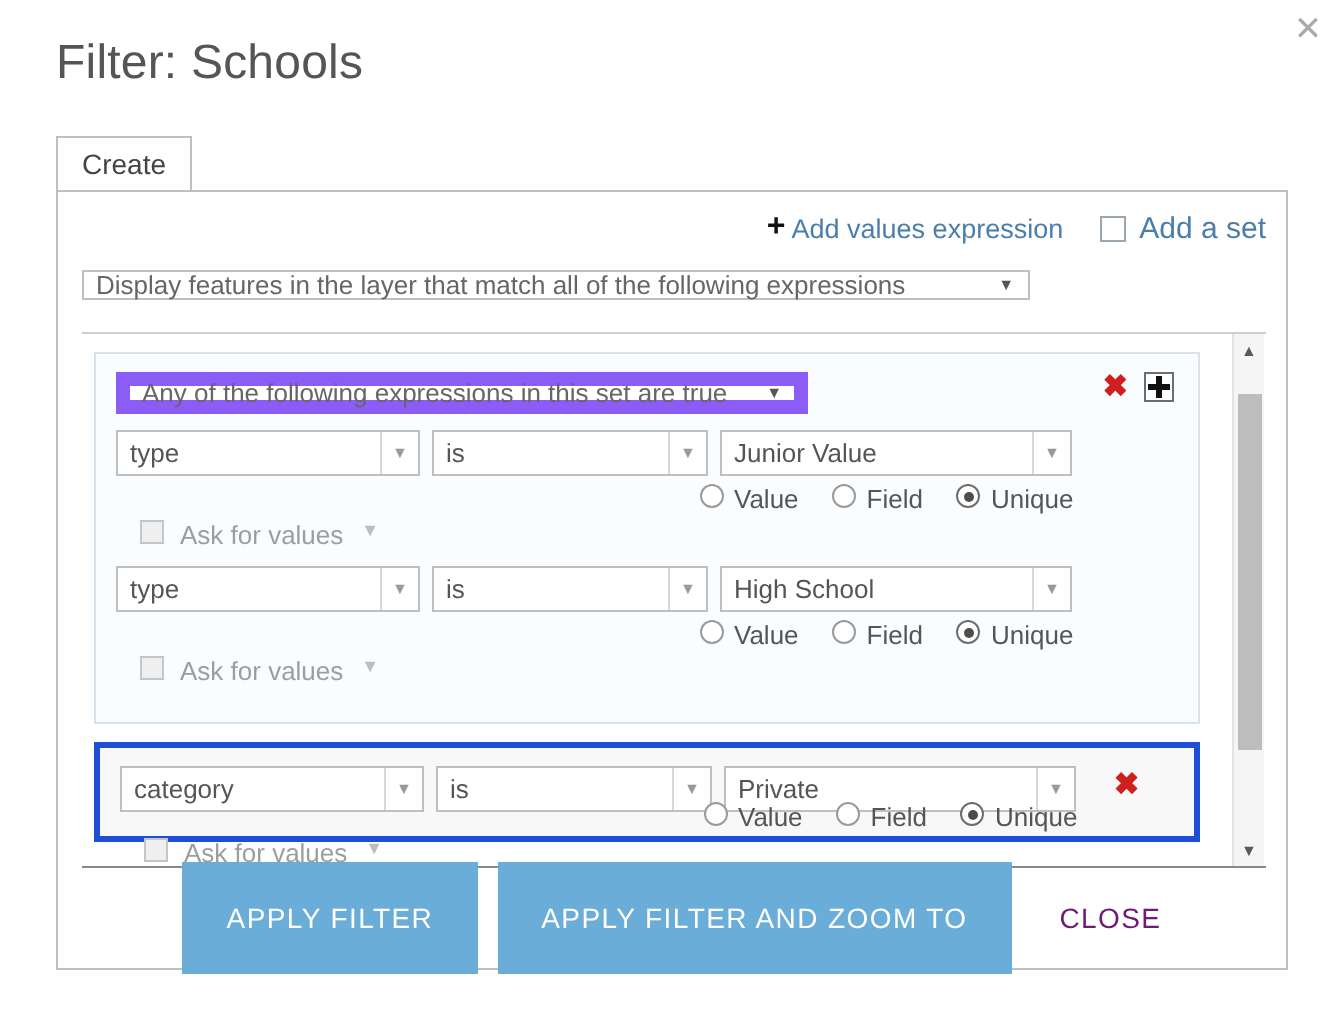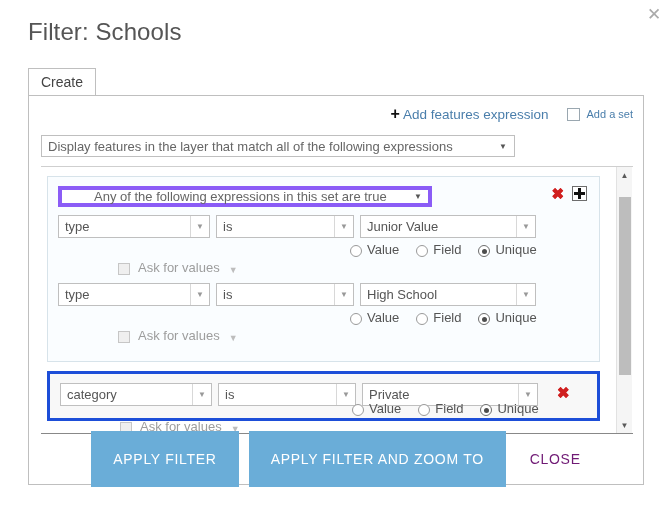--- a/index.html
+++ b/index.html
@@ -101,41 +101,41 @@
   .plus-glyph {
     font-size: 16px;
     font-weight: bold;
     color: #111111;
     margin-right: 3px;
     line-height: 1;
   }
   .add-a-set {
     display: flex;
     align-items: center;
-    font-size: 11px;
+    font-size: 15px;
     color: #4a7eab;
     cursor: pointer;
     white-space: nowrap;
   }
   .setbox {
     width: 13px;
     height: 13px;
     border: 1px solid #9aa7b0;
     background: #ffffff;
     margin-right: 7px;
     box-sizing: border-box;
   }
 
   
   .match-select {
     position: absolute;
     left: 12px;
     top: 39px;
     width: 474px;
-    height: 22px;
+    height: 15px;
     border: 1px solid #bfbfbf;
     background: #ffffff;
     box-sizing: border-box;
     display: flex;
     align-items: center;
     cursor: pointer;
   }
   .match-select .txt {
     font-size: 13px;
     color: #666666;
@@ -183,29 +183,28 @@
   }
   .set-header {
     position: relative;
     height: 22px;
     margin: 0 10px 7px 10px;
   }
   .set-select {
     position: absolute;
     left: 0;
     top: 0;
-    width: 374px;
+    width: 346px;
     height: 21px;
-    border: 4px solid #8b5cf6;
-    background: #ffffff;
-    box-sizing: border-box;
-    display: flex;
-    align-items: center;
-    cursor: pointer;
-    padding-left: 26px;
+    border: 7px solid #8b5cf6;
+    background: #ffffff;
+    box-sizing: border-box;
+    display: flex;
+    align-items: center;
+    cursor: pointer;
   }
   .set-select .txt {
     font-size: 13px;
     color: #666666;
     padding-left: 6px;
     white-space: nowrap;
     overflow: hidden;
     flex: 1;
   }
   .set-select .caret {
@@ -309,21 +308,21 @@
   .radio-row {
     position: absolute;
     left: 302px;
     top: 27px;
     display: flex;
     align-items: center;
     gap: 17px;
   }
   .radio-opt {
     display: flex;
-    align-items: flex-end;
+    align-items: flex-start;
     font-size: 13px;
     color: #555555;
     cursor: pointer;
     white-space: nowrap;
   }
   .radio-dot {
     width: 12px;
     height: 12px;
     border-radius: 50%;
     border: 1px solid #9a9a9a;
@@ -346,22 +345,21 @@
     border-radius: 50%;
     background: #4d4d4d;
   }
 
   
   .ask-row {
     position: absolute;
     left: 22px;
     top: 45px;
     display: flex;
-    align-items: flex-end;
-    margin-left: 48px;
+    align-items: flex-start;
   }
   .ask-box {
     width: 12px;
     height: 12px;
     border: 1px solid #c6c6c6;
     background: #efefef;
     margin-right: 8px;
     box-sizing: border-box;
   }
   .ask-label {
@@ -455,21 +453,21 @@
 
   <div class="tab-strip">
     <div class="tab">Create</div>
   </div>
 
   <div class="panel">
 
     <div class="panel-toolbar">
       <div class="add-expression">
         <span class="plus-glyph">+</span>
-        <span>Add features expression</span>
+        <span>Add values expression</span>
       </div>
       <div class="add-a-set">
         <span class="setbox"></span>
         <span>Add a set</span>
       </div>
     </div>
 
     <div class="match-select">
       <span class="txt">Display features in the layer that match all of the following expressions</span>
       <span class="caret">▼</span>

